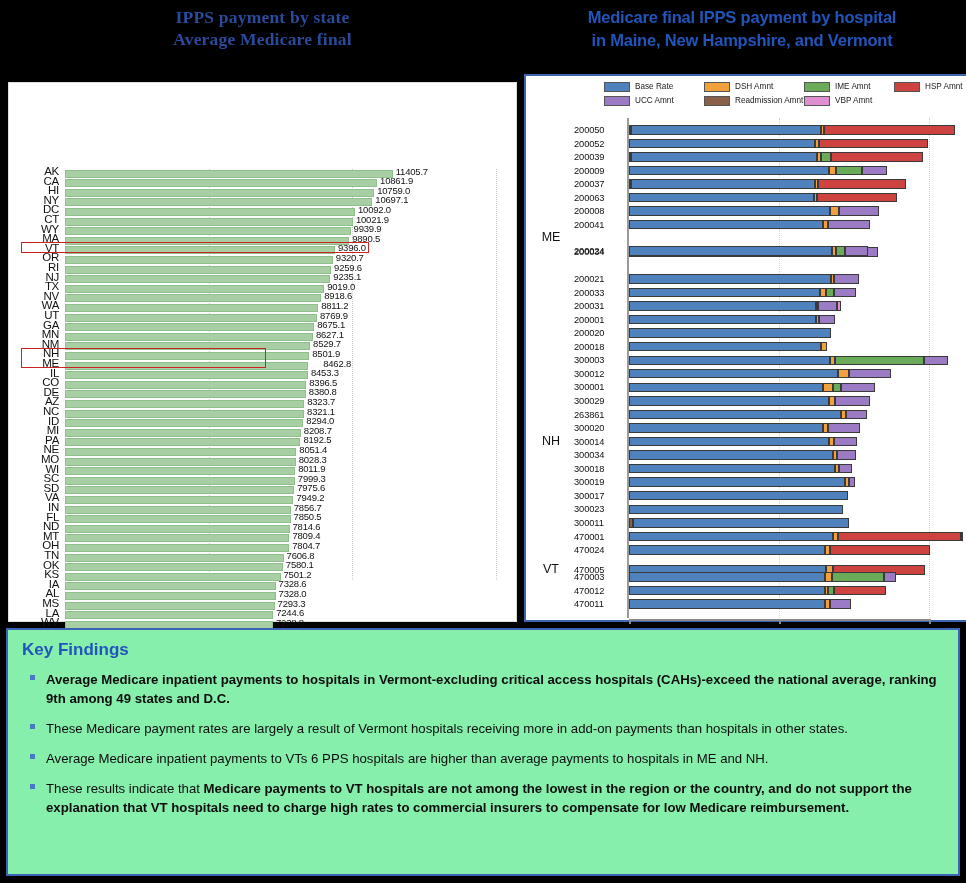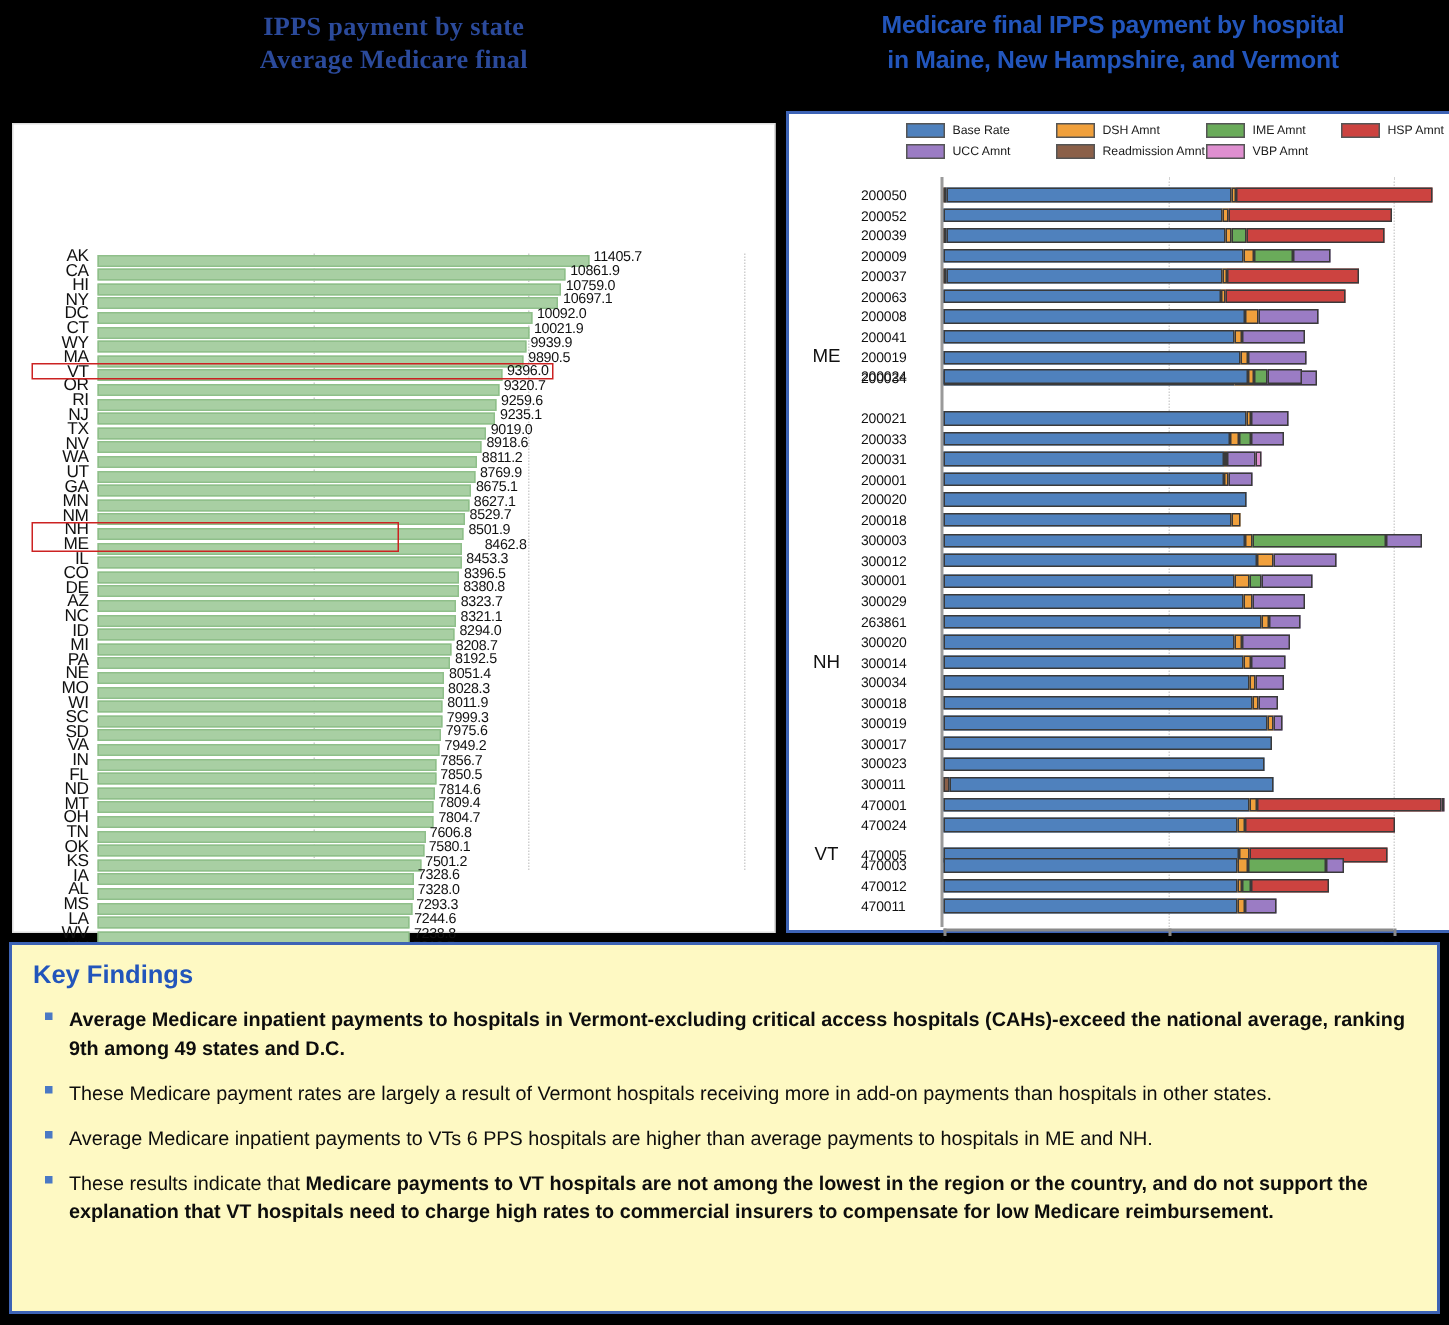--- a/index.html
+++ b/index.html
@@ -100,21 +100,21 @@
   #rc-axis { position: absolute; left: 103px; top: 543px; width: 300px; height: 1.5px; background: #8a8a8a; }
   .rc-tick-mark { position: absolute; top: 543px; width: 1.5px; height: 5px; background: #8a8a8a; }
   .rc-tick-lab {
     position: absolute; top: 550px; font-size: 11px; color: #111;
     transform: translateX(-50%); white-space: nowrap;
   }
 
   
   #keybox {
     position: absolute; left: 6px; top: 628px; width: 954px; height: 248px;
-    background: #fef9c3; border: 2px solid #3d63b5;
+    background: #86efac; border: 2px solid #3d63b5;
     padding: 10px 14px 8px 14px;
   }
   #key-title {
     font-size: 17px; font-weight: bold; color: #2255bb;
     font-family: "Liberation Sans", sans-serif; margin-bottom: 10px;
   }
   .kf { position: relative; padding-left: 24px; margin-bottom: 11px; }
   .kf-bullet {
     position: absolute; left: 8px; top: 5px; width: 5px; height: 5px;
     background: #4a79c4;
@@ -469,24 +469,20 @@
           <div class="rc-bar"><span class="rc-seg" style="background: rgb(79, 129, 189); width: 184.8px;"></span><span class="rc-seg" style="background: rgb(240, 160, 60); width: 3.3px;"></span><span class="rc-seg" style="background: rgb(204, 67, 64); width: 79.8px;"></span></div>
         </div>
         <div class="rc-row" style="top: 128.3px;">
           <div class="rc-id">200008</div>
           <div class="rc-bar"><span class="rc-seg" style="background: rgb(79, 129, 189); width: 201px;"></span><span class="rc-seg" style="background: rgb(240, 160, 60); width: 8.7px;"></span><span class="rc-seg" style="background: rgb(155, 124, 196); width: 40.8px;"></span></div>
         </div>
         <div class="rc-row" style="top: 141.85px;">
           <div class="rc-id">200041</div>
           <div class="rc-bar"><span class="rc-seg" style="background: rgb(79, 129, 189); width: 194.4px;"></span><span class="rc-seg" style="background: rgb(240, 160, 60); width: 5.1px;"></span><span class="rc-seg" style="background: rgb(155, 124, 196); width: 42px;"></span></div>
         </div>
-        <div class="rc-row" style="top: 155.4px;">
-          <div class="rc-id">200019</div>
-          <div class="rc-bar"><span class="rc-seg" style="background: rgb(79, 129, 189); width: 198px;"></span><span class="rc-seg" style="background: rgb(240, 160, 60); width: 5.4px;"></span><span class="rc-seg" style="background: rgb(155, 124, 196); width: 38.7px;"></span></div>
-        </div>
         <div class="rc-row" style="top: 168.95px;">
           <div class="rc-id">200034</div>
           <div class="rc-bar"><span class="rc-seg" style="background: rgb(79, 129, 189); width: 194.4px;"></span><span class="rc-seg" style="background: rgb(240, 160, 60); width: 12.3px;"></span><span class="rc-seg" style="background: rgb(155, 124, 196); width: 42px;"></span></div>
         </div>
         <div class="rc-row" style="top: 168px;">
           <div class="rc-id">200024</div>
           <div class="rc-bar"><span class="rc-seg" style="background: rgb(79, 129, 189); width: 203.4px;"></span><span class="rc-seg" style="background: rgb(240, 160, 60); width: 3.9px;"></span><span class="rc-seg" style="background: rgb(106, 171, 90); width: 8.4px;"></span><span class="rc-seg" style="background: rgb(155, 124, 196); width: 23.7px;"></span></div>
         </div>
         <div class="rc-row" style="top: 196.05px;">
           <div class="rc-id">200021</div>

